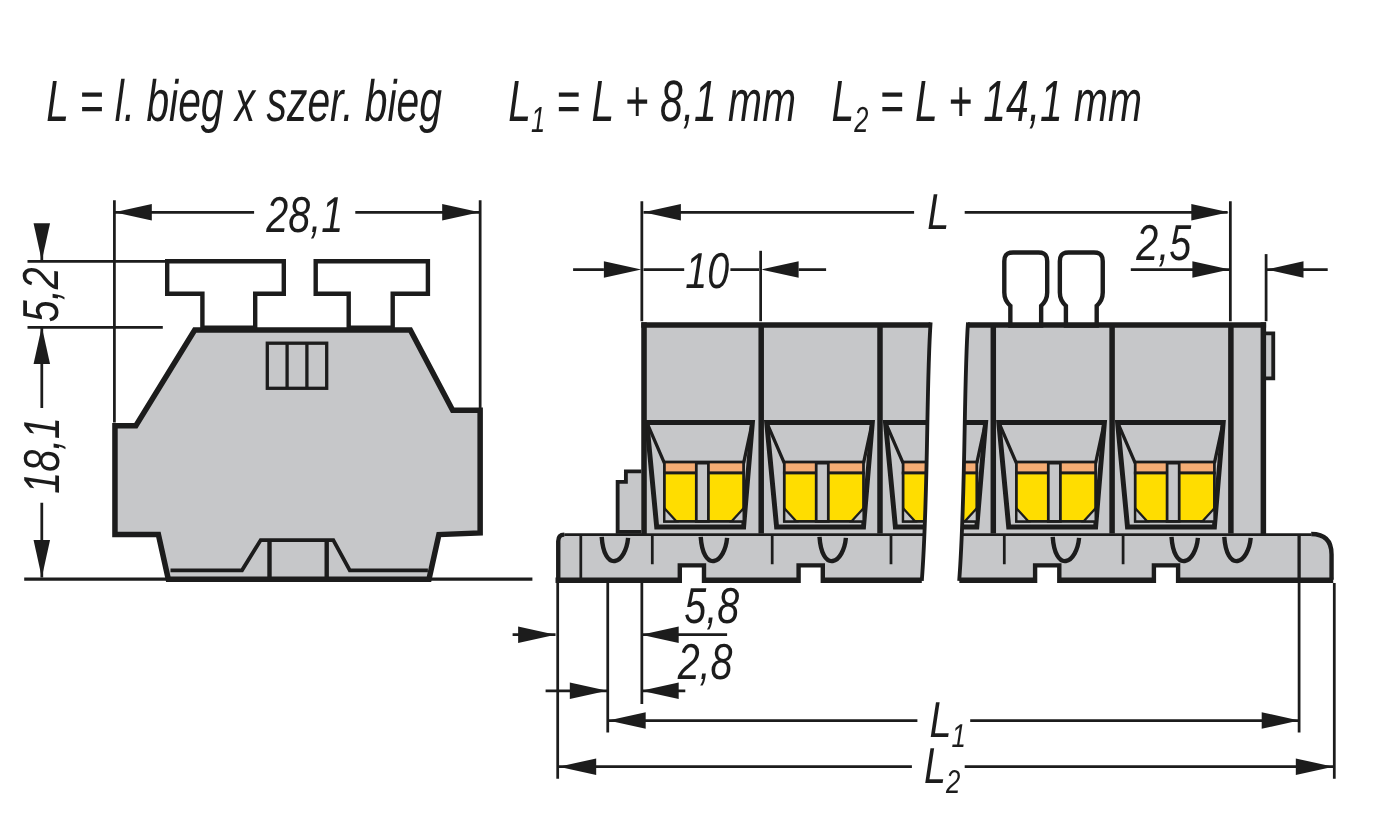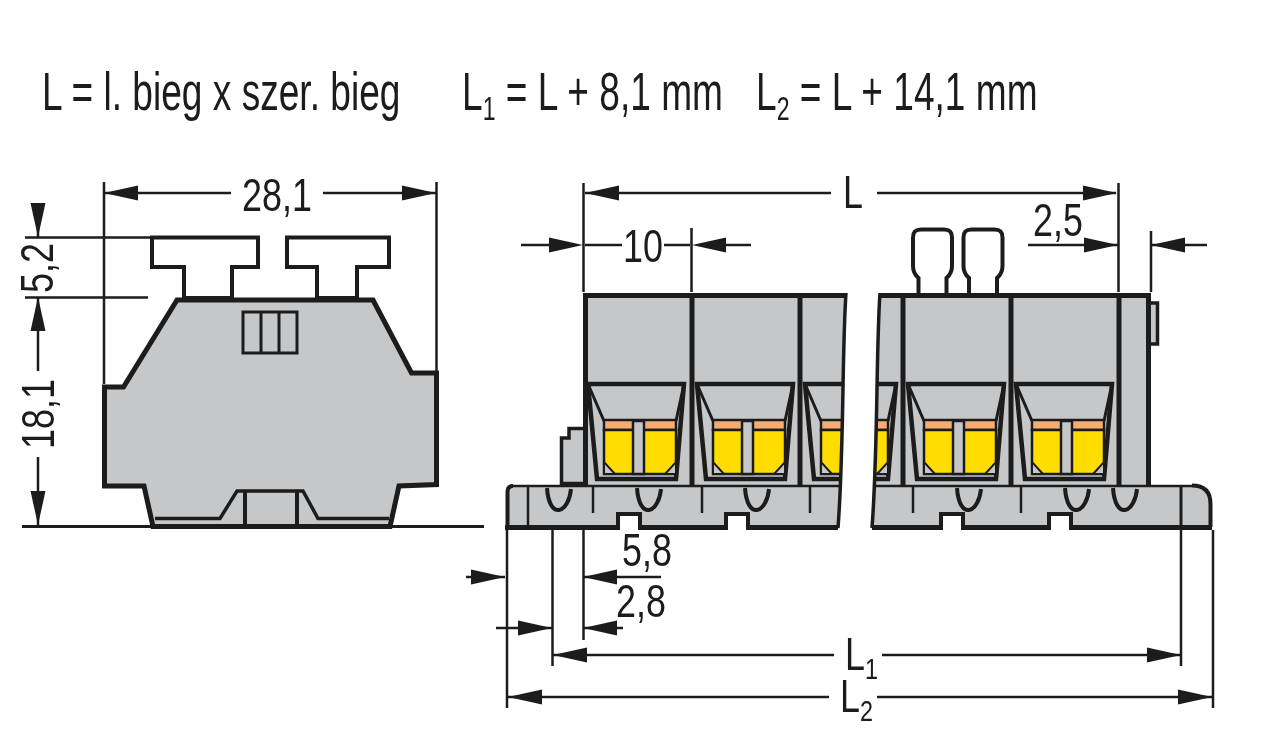--- a/index.html
+++ b/index.html
@@ -1,20 +1,21 @@
 <!DOCTYPE html>
 <html style="--background: #ffffff; --body-gray: #c6c7c9; --outline: #1c1c1c; --clamp-yellow: #ffdd00; --clamp-orange: #f5ad74;"><head>
 <meta charset="utf-8">
 <style>
   html,body { margin:0; padding:0; background:#fff; }
   #stage {
     position:relative; width:1270px; height:754px;
     background:var(--background,#fff);
     font-family:"Liberation Sans", sans-serif;
     overflow:hidden;
+    font-style:italic;
   }
   svg text {
     font-family:"Liberation Sans", sans-serif;
     fill:var(--outline,#1c1c1c);
   }
   .title-txt { font-size:53px; }
   .dim-txt   { font-size:46px; }
   .sub       { font-size:33px; }
   .sub-dim   { font-size:30px; }
 

